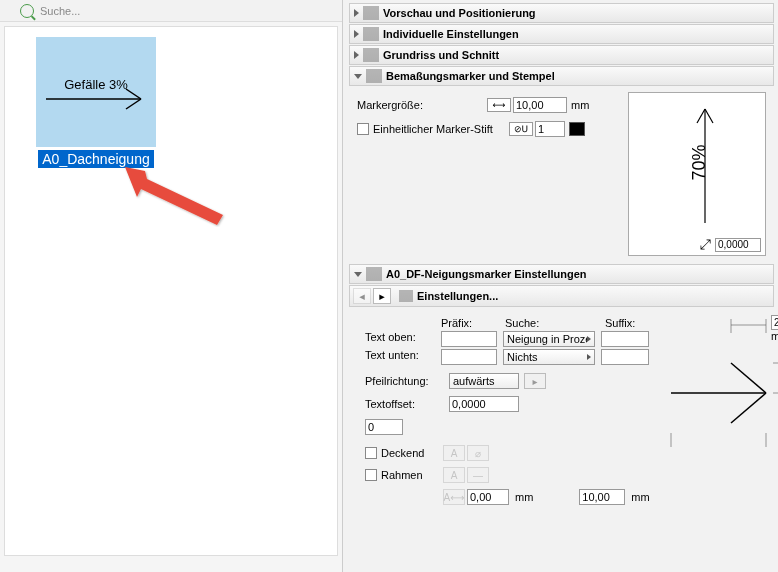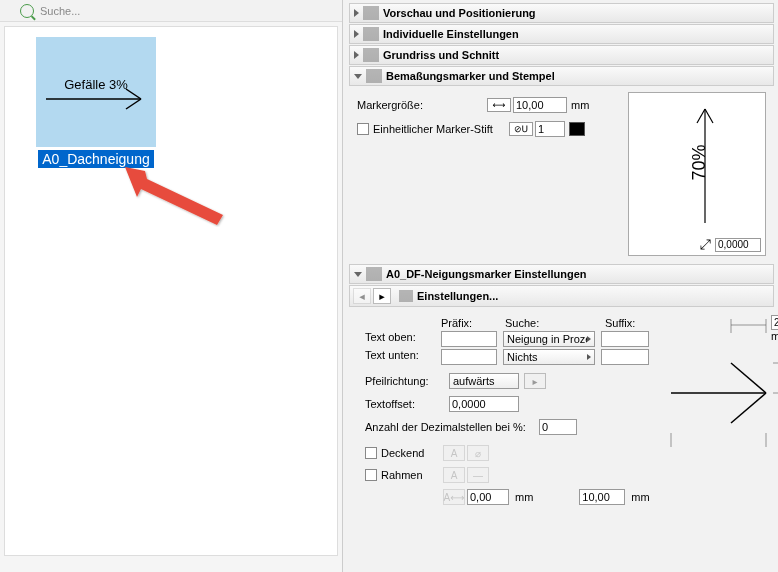--- a/index.html
+++ b/index.html
@@ -199,21 +199,20 @@
           <span>aufwärts</span>
         </div>
         <span style="width:3px"></span>
         <span class="btn-icon">▸</span>
       </div>
       <div class="row2">
         <span class="lbl">Textoffset:</span>
         <input class="text-input" style="width: 70px;" value="0,0000">
       </div>
       <div class="row2">
-        <span style="width:174px">Anzahl der Dezimalstellen bei %:</span>
         <input class="text-input" style="width: 38px;" value="0">
       </div>
 
       <div class="sep"></div>
 
       <div class="chk-row">
         <span class="chk"></span>
         <span style="width:60px">Deckend</span>
         <span class="btn-icon disabled">A</span>
         <span class="btn-icon disabled">⌀</span>

